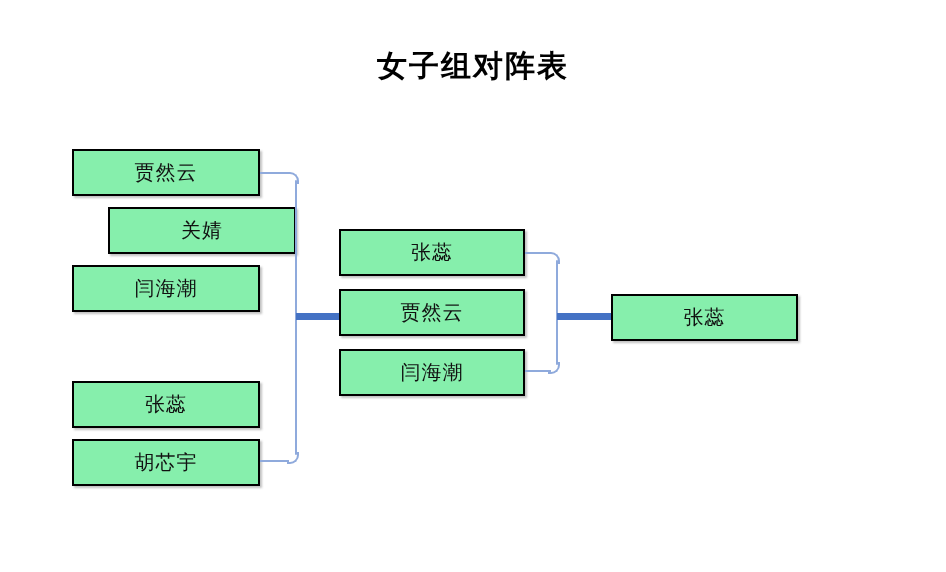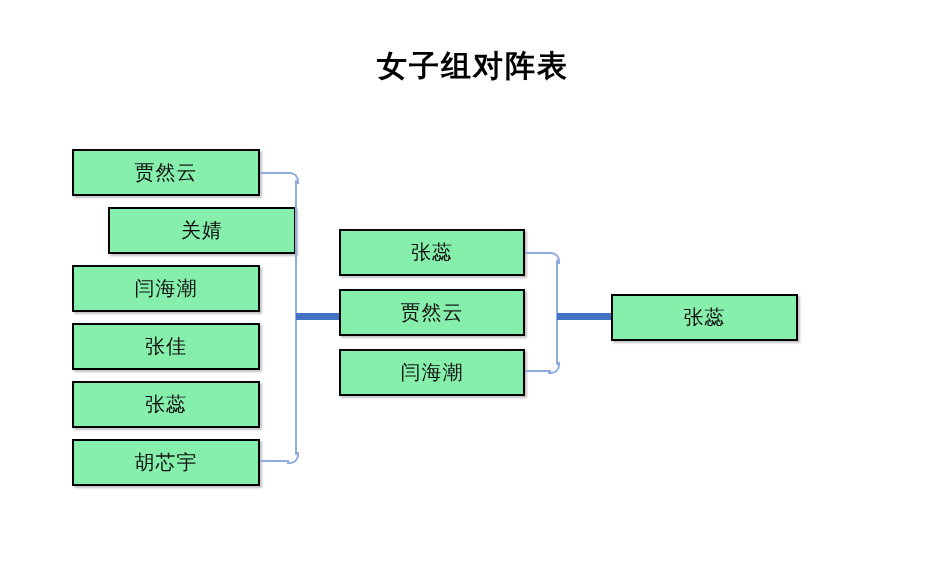--- a/index.html
+++ b/index.html
@@ -83,23 +83,20 @@
 
   <div class="box" style="left:72px;  top:149px; width:188px; height:47px;">
     <span>贾然云</span>
   </div>
   <div class="box" style="left:72px;  top:207px; width:188px; height:47px;margin-left:36px;">
     <span>关婧</span>
   </div>
   <div class="box" style="left:72px;  top:265px; width:188px; height:47px;">
     <span>闫海潮</span>
   </div>
-  <div class="box" style="left:72px;  top:323px; width:188px; height:47px;">
-    <span>张佳</span>
-  </div>
   <div class="box" style="left:72px;  top:381px; width:188px; height:47px;">
     <span>张蕊</span>
   </div>
   <div class="box" style="left:72px;  top:439px; width:188px; height:47px;align-items:center;">
     <span>胡芯宇</span>
   </div>
 
   <div class="conn-h" style="left:260px; top:172px; width:29px;"></div>
   <div class="conn-corner corner-tr" style="left:287px; top:172px; width:10px; height:10px;"></div>
 

